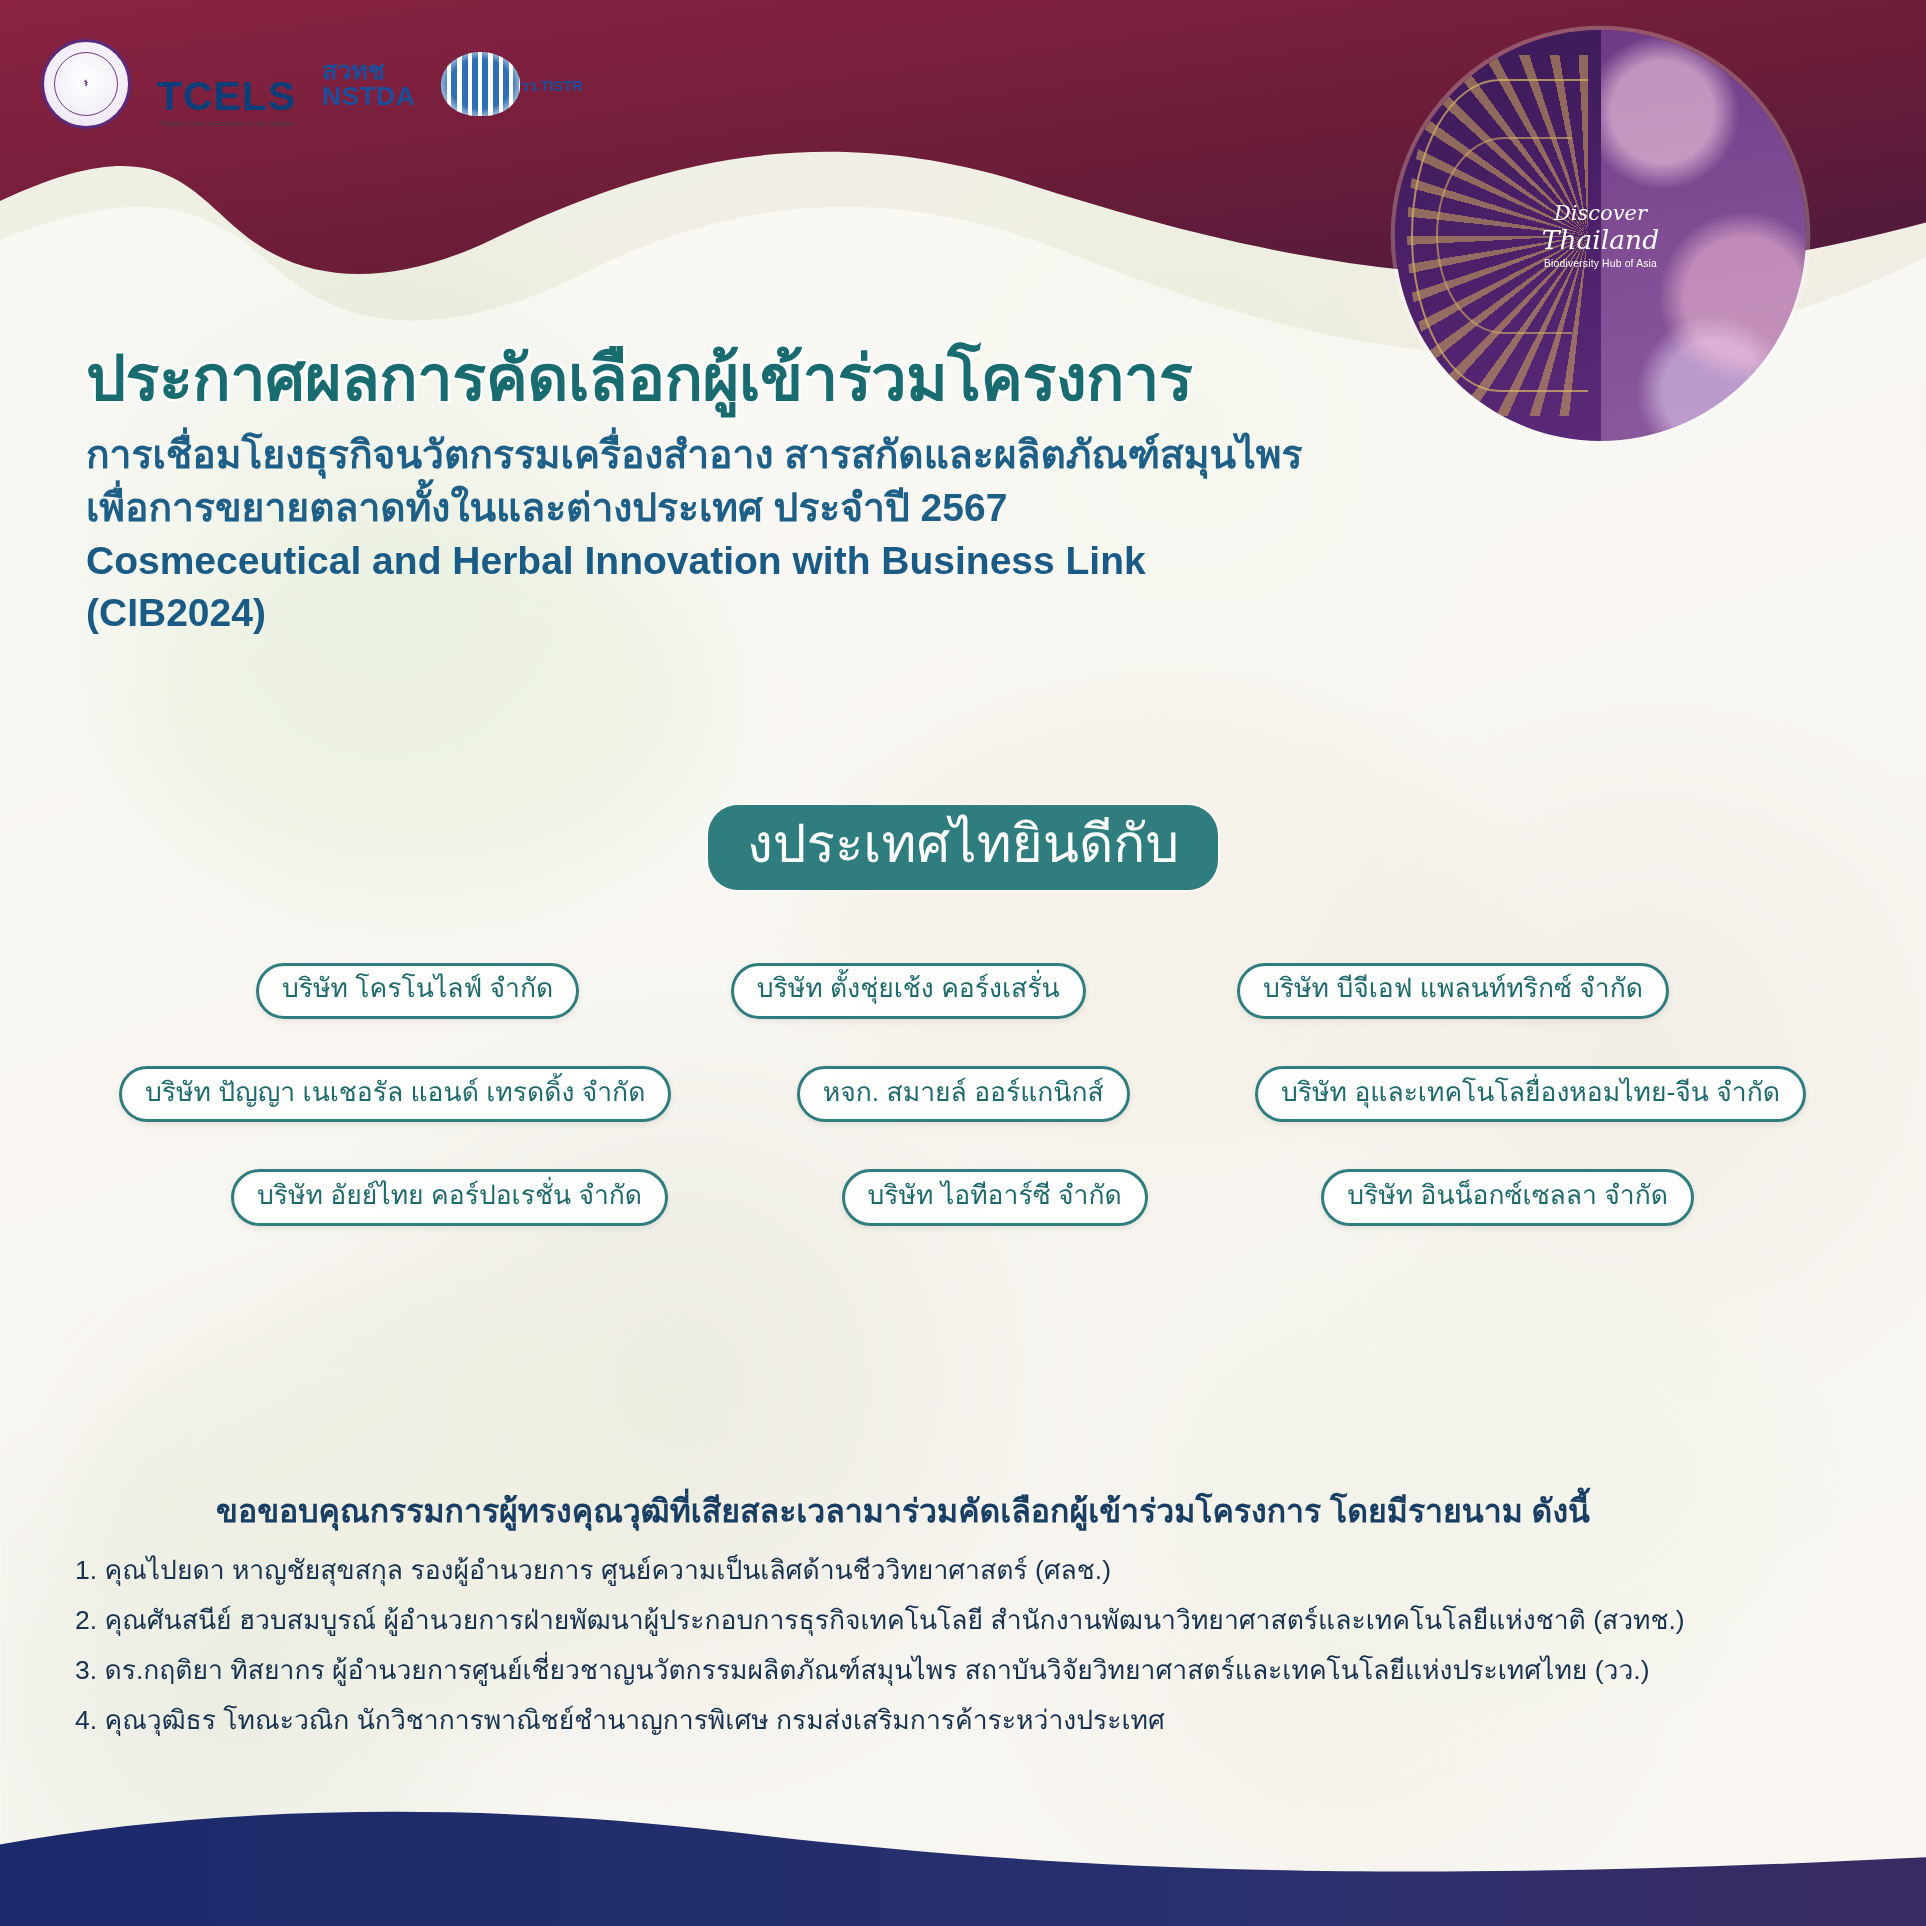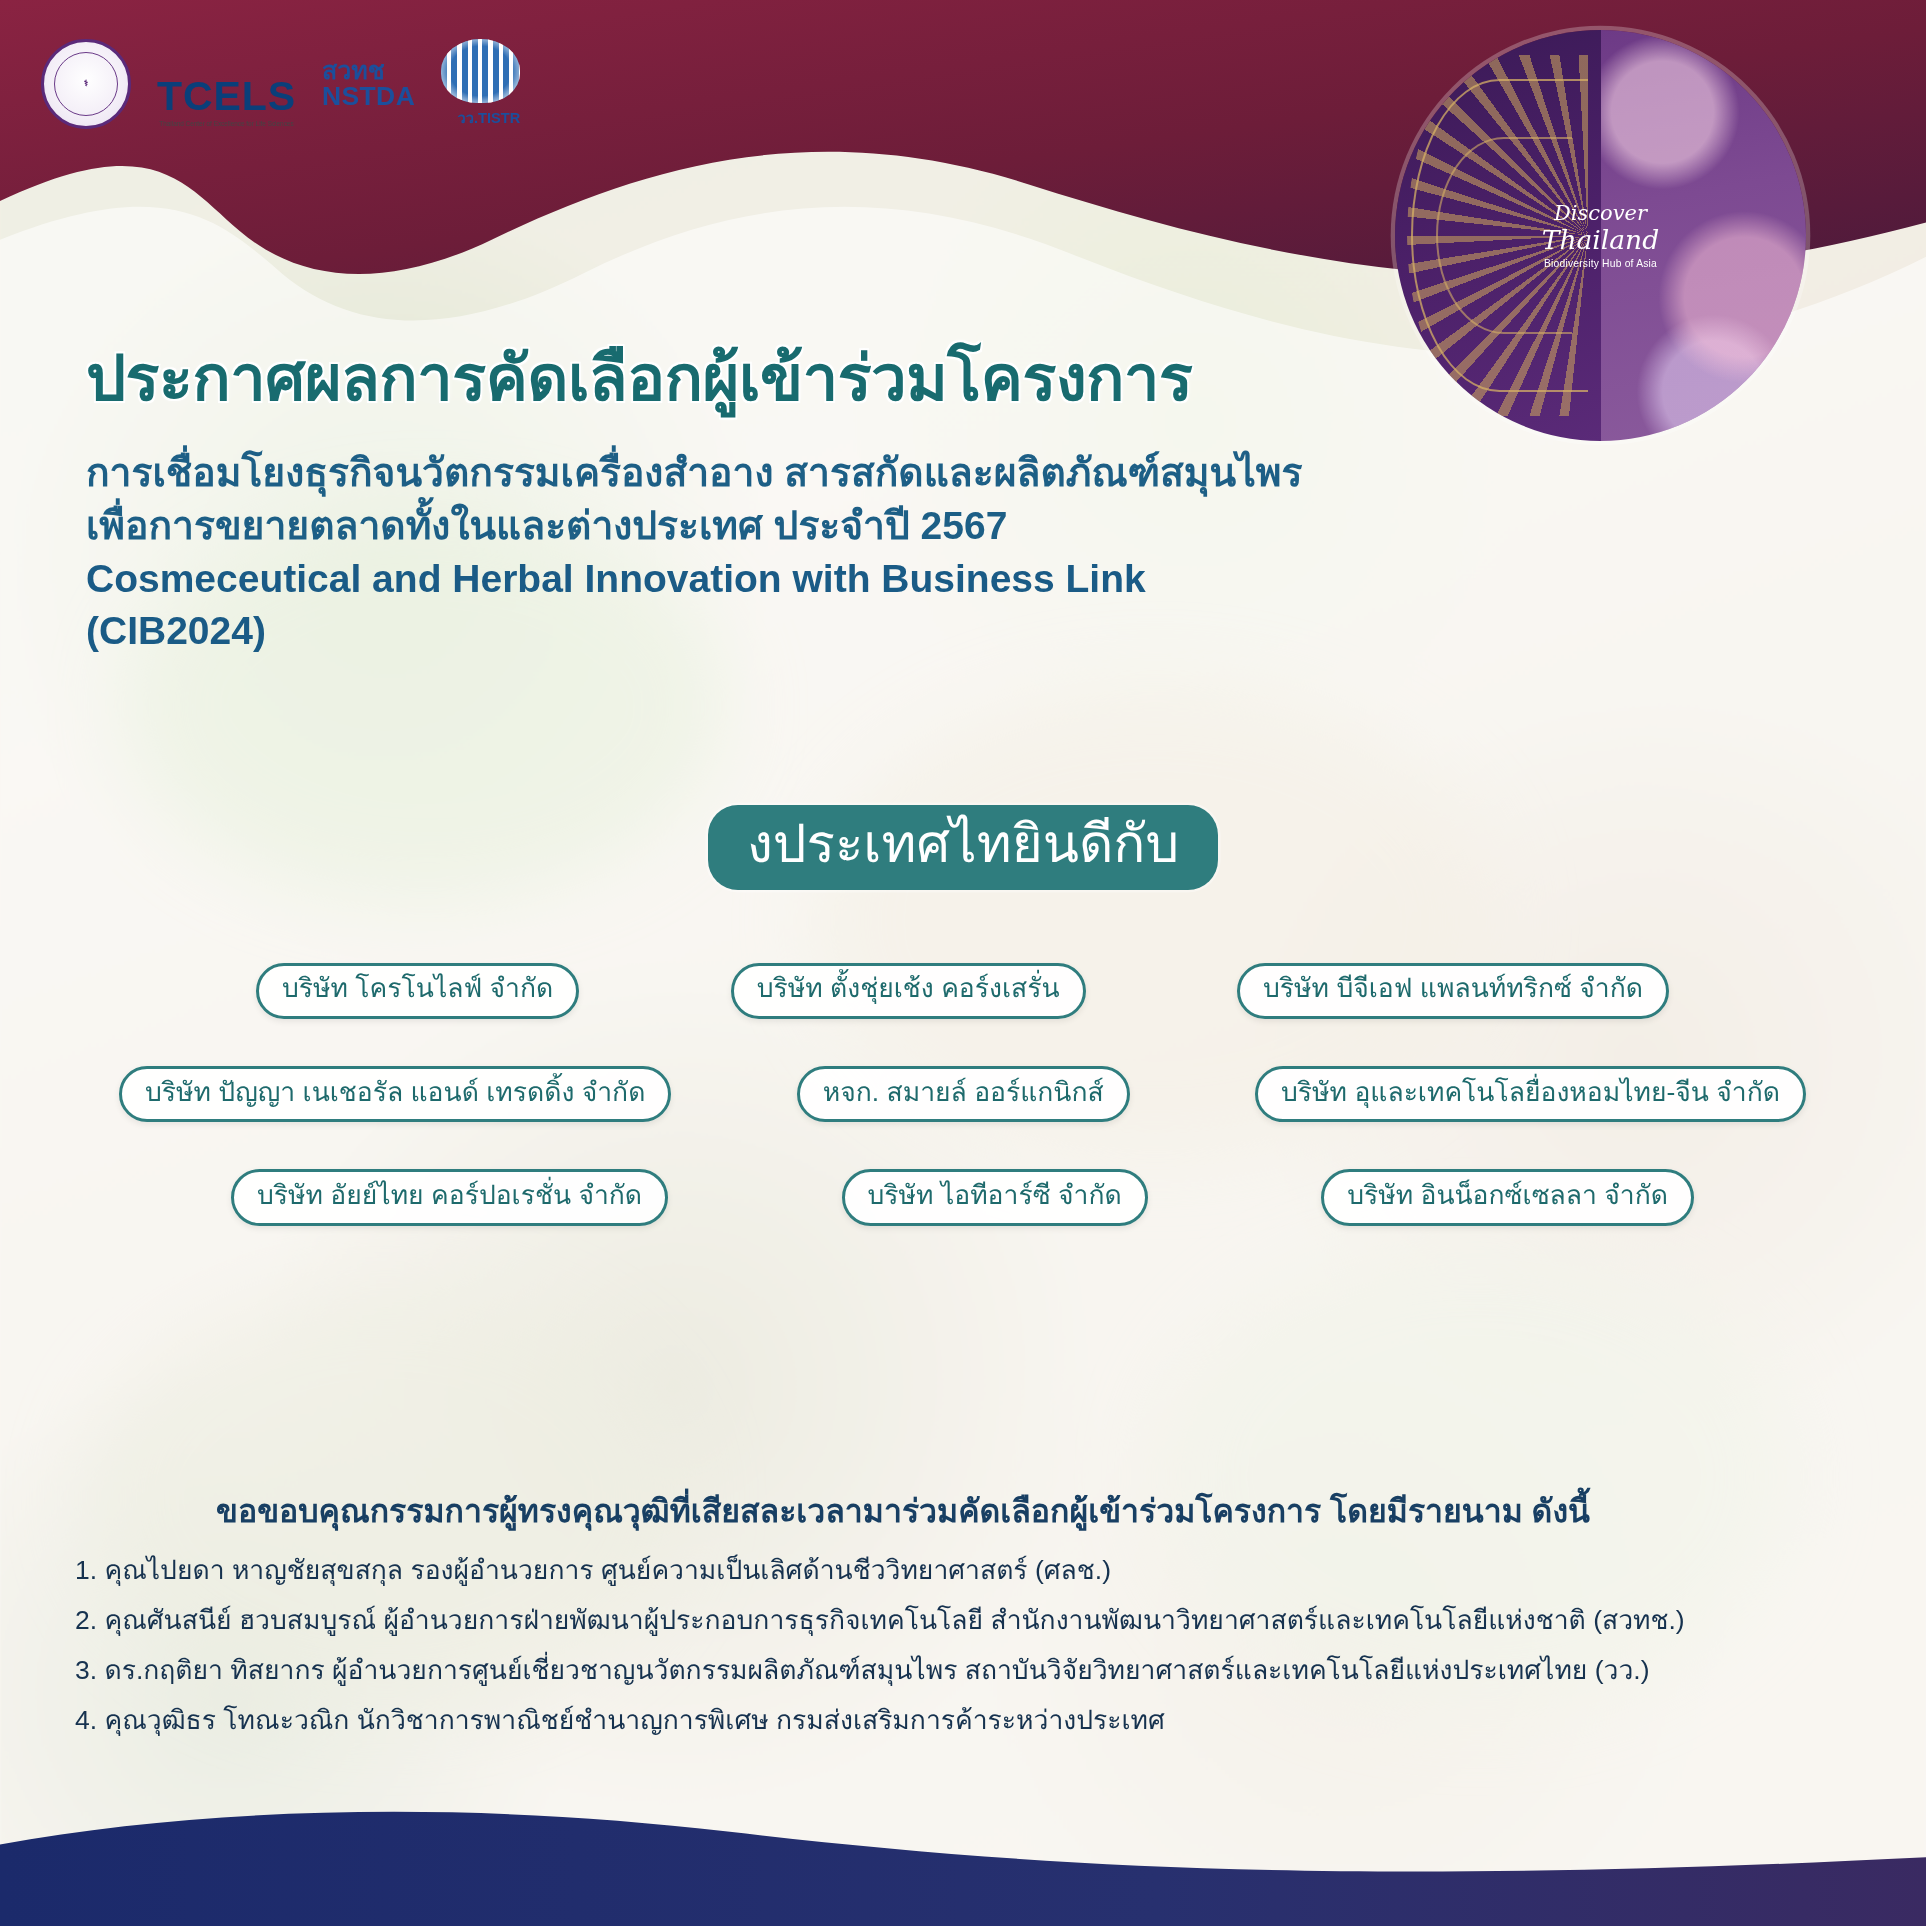--- a/index.html
+++ b/index.html
@@ -81,21 +81,21 @@
     font-size: 41px; font-weight: bold; color: #0a3f7a; letter-spacing: 0.9px;
     line-height: 1;
     margin-top: 36px;
   }
   .logo-tcels .sub {
     font-size: 6.4px; color: #444; text-align: center; margin-top: 3.4px; line-height: 1.2;
   }
   .logo-nstda { display:flex; flex-direction:column; align-items:flex-start; }
   .logo-nstda .thai { font-size: 25px; color:#1b4f9c; font-weight:bold; line-height:1; }
   .logo-nstda .eng { font-size: 26.5px; color:#1b4f9c; font-weight:bold; line-height:1; letter-spacing:0.4px;}
-  .logo-tistr { display:flex; flex-direction:column; align-items:flex-end; }
+  .logo-tistr { display:flex; flex-direction:row; align-items:center; }
   .logo-tistr .mark {
     width: 79px; height: 64px;
     background:
       repeating-linear-gradient(90deg,#2f6fb5 0 6px, #ffffff 6px 10.3px);
     border-radius: 50% 50% 46% 46%;
     position: relative;
     overflow: hidden;
   }
   .logo-tistr .mark::after {
     content:"";
@@ -164,21 +164,21 @@
   .headline h1 {
     font-size: 63px;
     color: #186b6f;
     line-height: 1.15;
     letter-spacing: -0.4px;
     text-shadow:
       -1.7px -1.7px 0 #fff, 1.7px -1.7px 0 #fff, -1.7px 1.7px 0 #fff, 1.7px 1.7px 0 #fff,
       0 0 6.8px rgba(255,255,255,0.9);
   }
   .subhead {
-    margin-top: 33px;
+    margin-top: 15px;
     font-size: 39px;
     color: #1d5f86;
     line-height: 1.35;
     font-weight: bold;
   }
   .subhead .en { color:#1a5b86; }
 
   
   .congrats-wrap {
     position:absolute; top: 805px; left: 0; width: 1926px;

